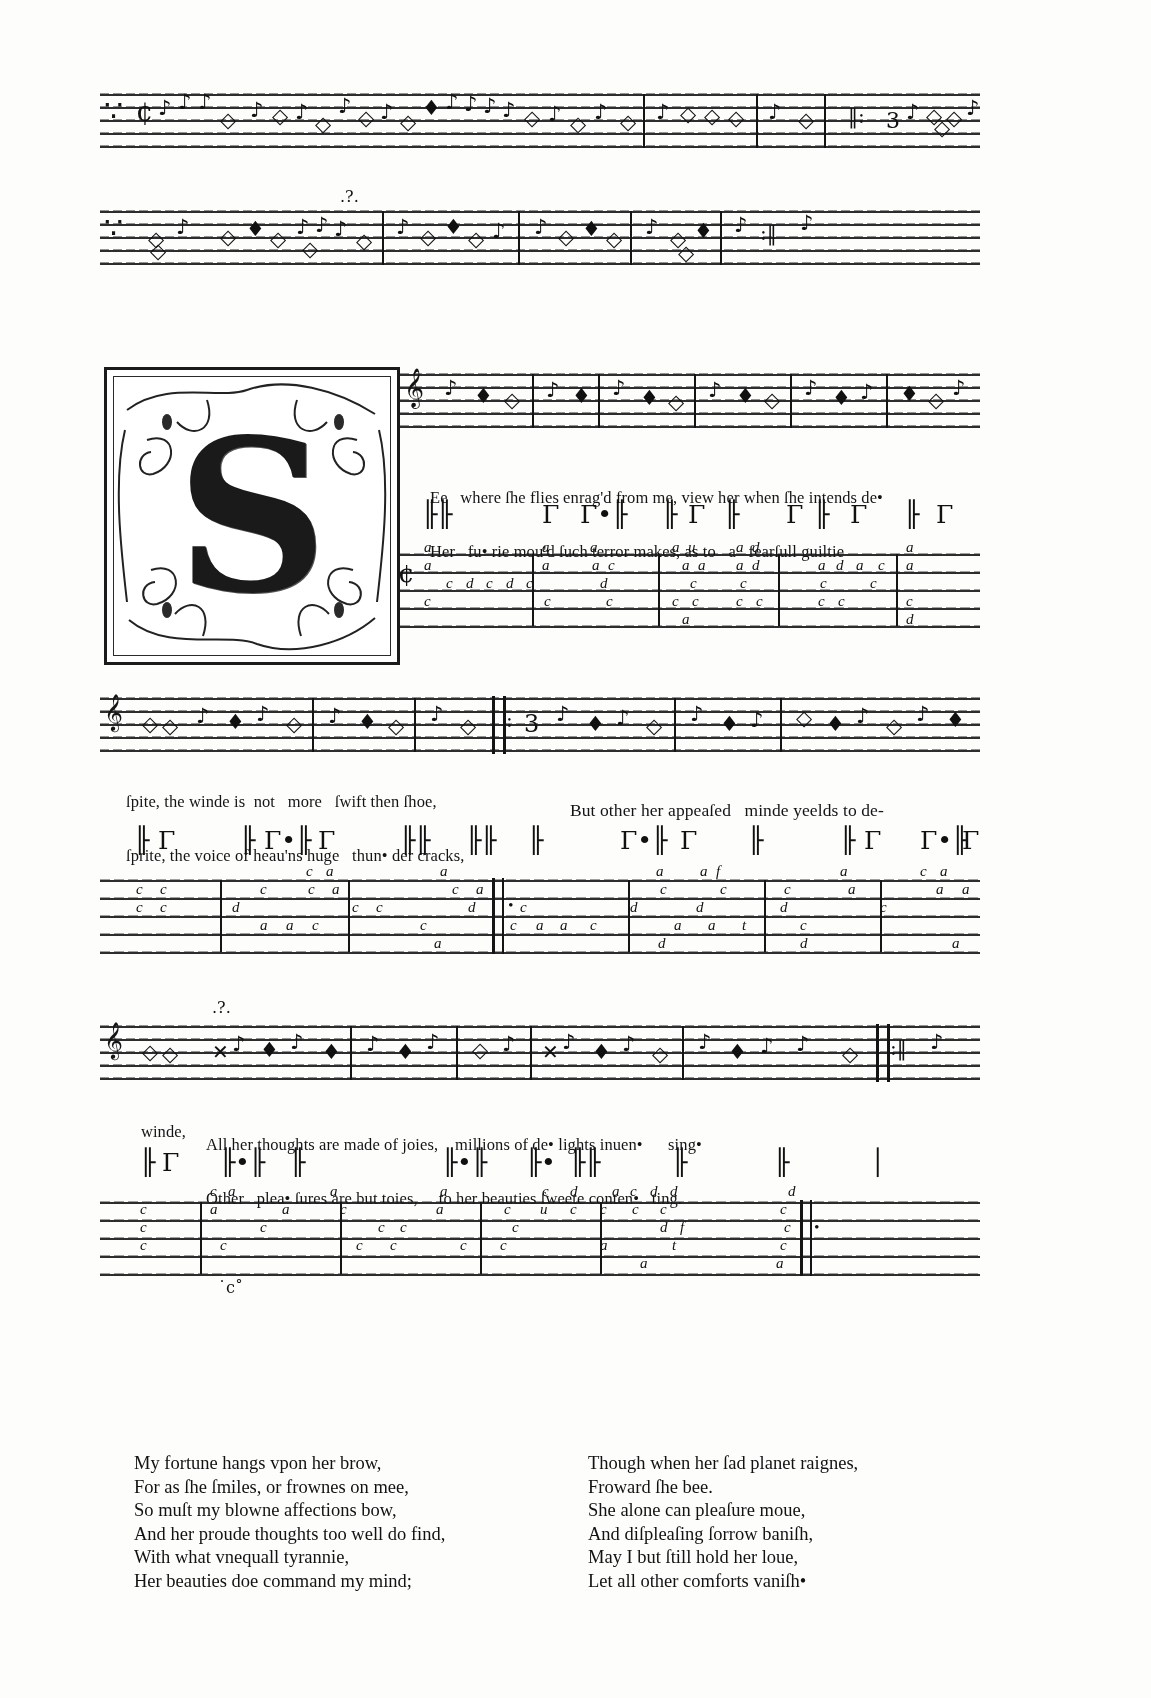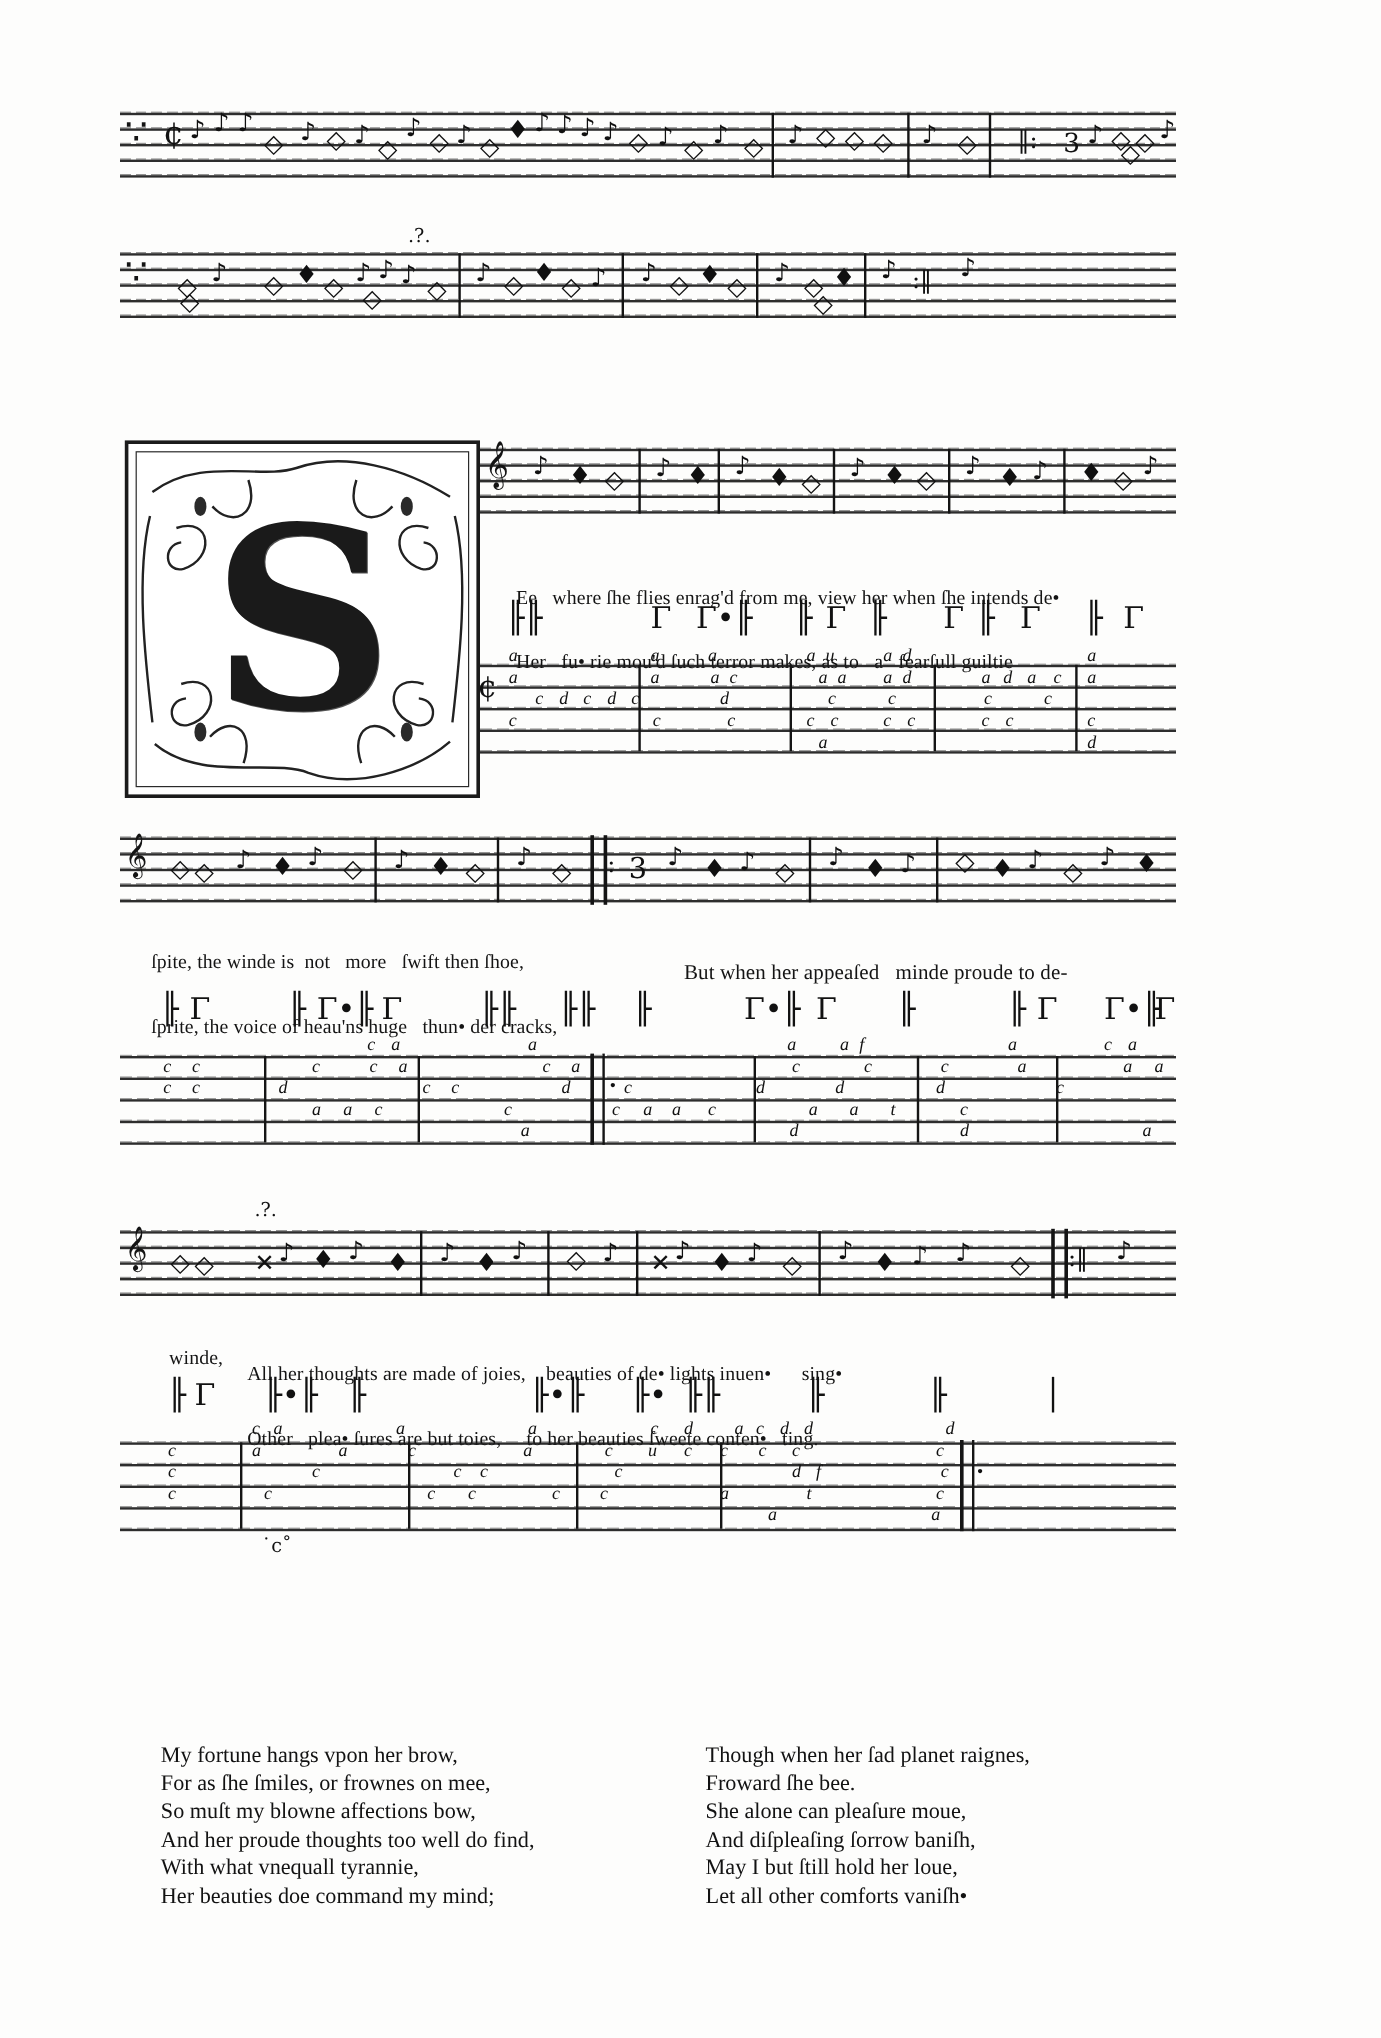--- a/index.html
+++ b/index.html
@@ -529,21 +529,21 @@
       <span class="note" style="left:816px;top:12px;">♪</span>
       <span class="note" style="left:846px;top:18px;">♦</span>
     </div>
   </div>
 
   <div class="lyrics" style="left:126px;top:757px;">
     <div class="lyr-row"><span>ſpite, the winde is  not   more   ſwift then ſhoe,</span></div>
     <div class="lyr-row"><span>ſprite, the voice of heau'ns huge   thun• der cracks,</span></div>
   </div>
   <div class="lyrics" style="left:552px;top:783px;font-size:17.5px;">
-    <span>But when her appeaſed   minde proude to de-</span>
+    <span>But other her appeaſed   minde yeelds to de-</span>
   </div>
 
   <div class="tab" style="top:826px;">
     <div class="tab-rhythm">
       <span style="left:34px;">╟</span>
       <span style="left:58px;">Γ</span>
       <span style="left:140px;">╟</span>
       <span style="left:164px;">Γ•</span>
       <span style="left:196px;">╟</span>
       <span style="left:218px;">Γ</span>
@@ -668,21 +668,21 @@
       <div class="dbar" style="left:776px;"></div>
       <span class="repeat-dots" style="left:790px;">:‖</span>
       <span class="note" style="left:830px;top:12px;">♪</span>
     </div>
   </div>
 
   <div class="lyrics" style="left:124px;top:1105px;">
     <span>winde,</span>
   </div>
   <div class="lyrics" style="left:206px;top:1100px;">
-    <div class="lyr-row"><span>All her thoughts are made of joies,    beauties of de• lights inuen•      sing•</span></div>
+    <div class="lyr-row"><span>All her thoughts are made of joies,    millions of de• lights inuen•      sing•</span></div>
     <div class="lyr-row"><span>Other   plea• ſures are but toies,     to her beauties ſweete conten•   ting.</span></div>
   </div>
 
   <div class="tab" style="top:1148px;">
     <div class="tab-rhythm">
       <span style="left:40px;">╟</span>
       <span style="left:62px;">Γ</span>
       <span style="left:120px;">╟•╟</span>
       <span style="left:190px;">╟</span>
       <span style="left:342px;">╟•╟</span>

